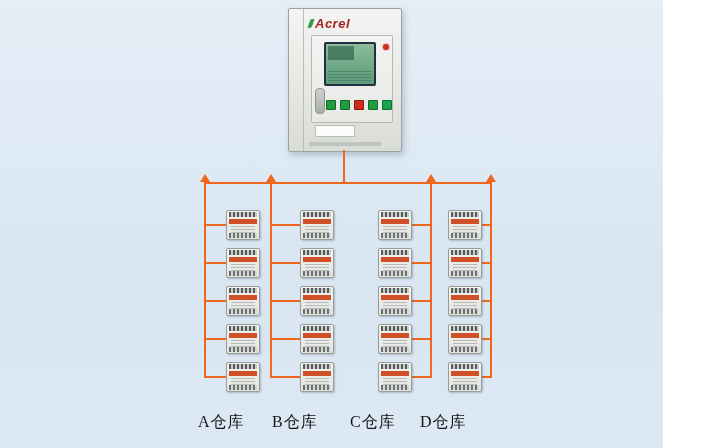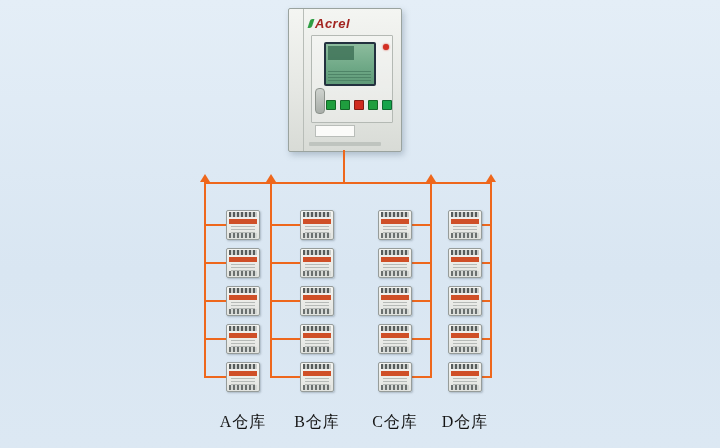--- a/index.html
+++ b/index.html
@@ -1,18 +1,18 @@
 <!DOCTYPE html>
 <html><head>
 <meta charset="utf-8">
 <style>
   html,body{margin:0;padding:0;}
   body{font-family:"Liberation Sans","DejaVu Sans",sans-serif;}
   #stage{
-    position:relative;width:720px;height:448px;overflow:hidden;
+    position:relative;width:663px;height:448px;overflow:hidden;
     background:linear-gradient(180deg,#e4eef7 0%,#d9e6f2 60%,#dce8f3 100%);
   }
   
   .cabinet{
     position:absolute;left:288px;top:8px;width:112px;height:142px;
     background:linear-gradient(180deg,#f4f5f2 0%,#e6e8e4 55%,#d8dbd6 100%);
     border:1px solid #9aa39f;border-radius:2px;
     box-shadow:2px 3px 6px rgba(90,110,130,.35);
   }
   .cab-seam{position:absolute;left:14px;top:0;bottom:0;width:1px;background:#b8bdb8;}
@@ -79,21 +79,21 @@
   }
   .device .terms-top{position:absolute;left:2px;right:2px;top:1px;height:5px;
     background:repeating-linear-gradient(90deg,#575c5b 0 2px,#c9cdca 2px 4px);}
   .device .stripe{position:absolute;left:2px;right:2px;top:8px;height:5px;background:#cf4f27;}
   .device .face{position:absolute;left:4px;right:4px;top:15px;height:7px;
     background:repeating-linear-gradient(0deg,#b6bab7 0 1px,transparent 1px 3px);}
   .device .terms-bot{position:absolute;left:2px;right:2px;bottom:1px;height:5px;
     background:repeating-linear-gradient(90deg,#6b706f 0 2px,#d5d8d5 2px 4px);}
   
   .wh-label{
-    position:absolute;width:90px;text-align:center;
+    position:absolute;width:90px;
     font-family:"Liberation Serif","DejaVu Serif",serif;font-size:16px;color:#151515;
     letter-spacing:1px;
   }
 </style>
 </head>
 <body>
 
 <div id="stage">
 
   <div class="cabinet">

